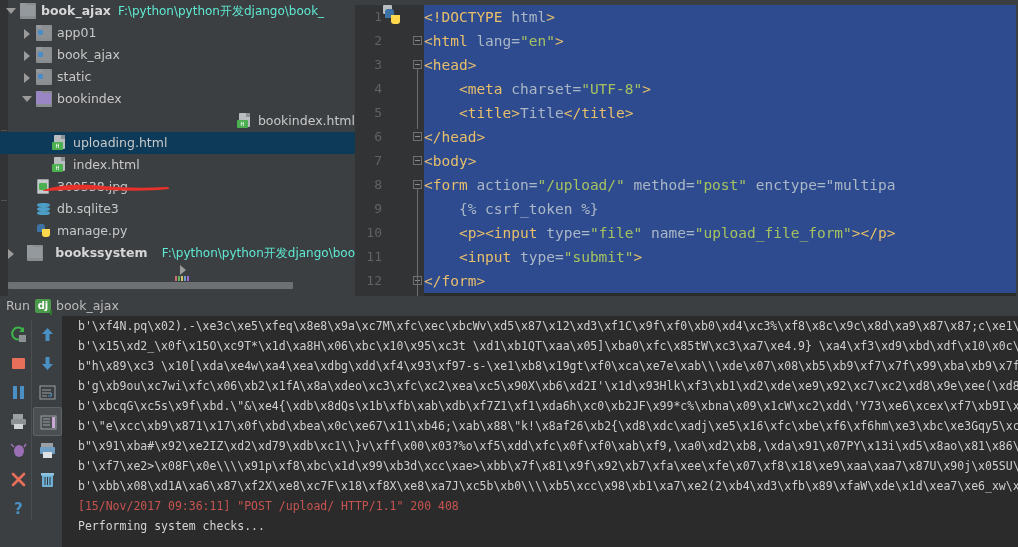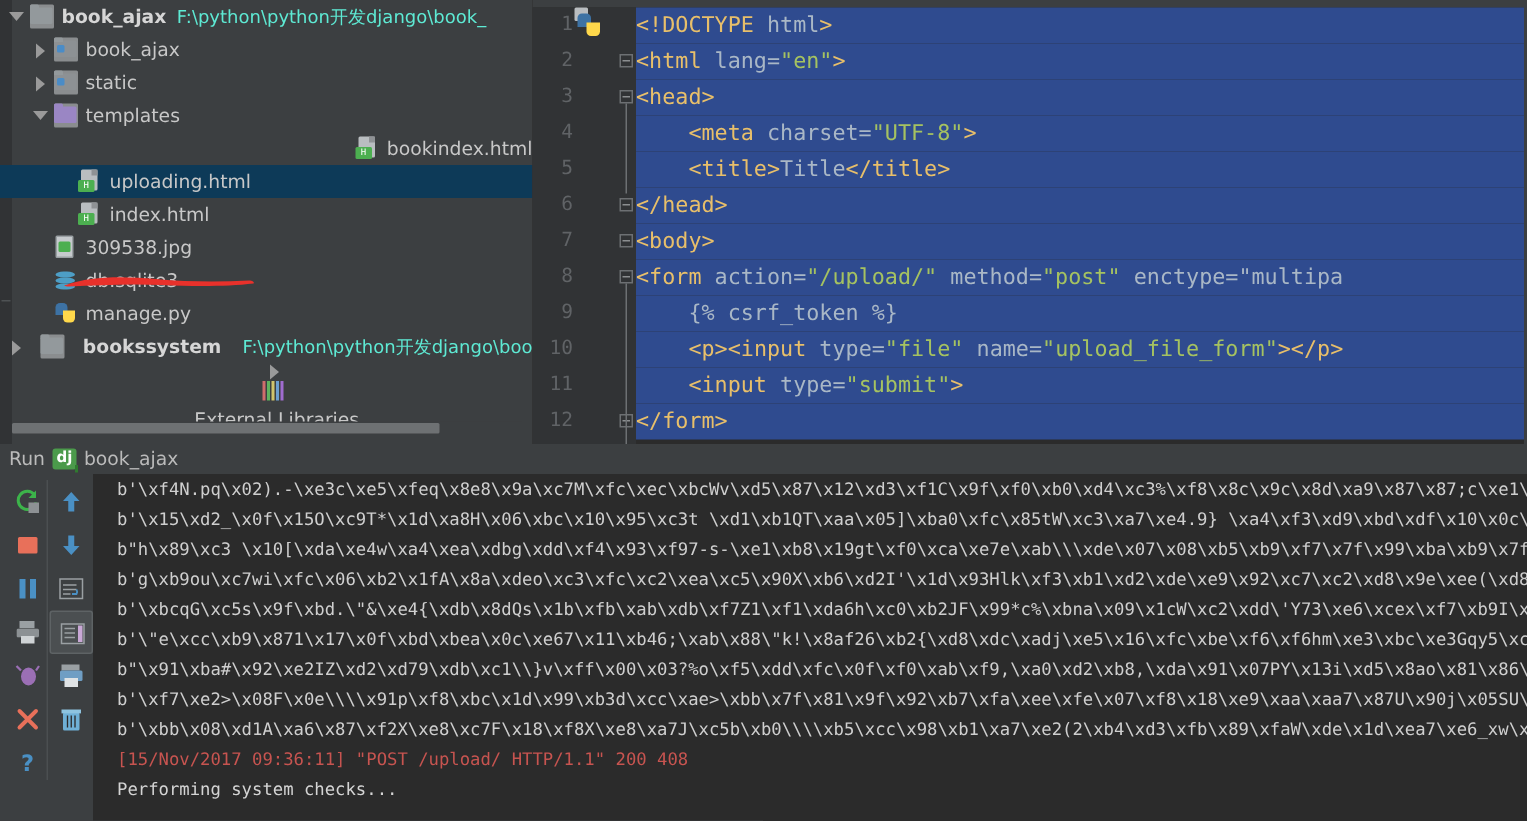--- a/index.html
+++ b/index.html
@@ -188,37 +188,46 @@
           <span class="tlabel bold">book_ajax</span>
           <span class="tpath">F:\python\python开发django\book_</span>
         </div>
         <div class="trow" style="padding-left: 22px;">
           <span class="arrow right"></span>
           <span class="ticon">
             <span class="ic-folder mod" style="position: absolute; left: 0px; top: 0px; width: 16px; height: 16px; display: block;">
               <span class="ic-mod-dot"></span>
             </span>
           </span>
-          <span class="tlabel">book_ajax</span>
+          <span class="tlabel">app01</span>
         </div>
         <div class="trow" style="padding-left: 22px;">
           <span class="arrow right"></span>
           <span class="ticon">
             <span class="ic-folder mod" style="position: absolute; left: 0px; top: 0px; width: 16px; height: 16px; display: block;">
               <span class="ic-mod-dot"></span>
             </span>
           </span>
+          <span class="tlabel">book_ajax</span>
+        </div>
+        <div class="trow" style="padding-left: 22px;">
+          <span class="arrow right"></span>
+          <span class="ticon">
+            <span class="ic-folder mod" style="position: absolute; left: 0px; top: 0px; width: 16px; height: 16px; display: block;">
+              <span class="ic-mod-dot"></span>
+            </span>
+          </span>
           <span class="tlabel">static</span>
         </div>
         <div class="trow" style="padding-left: 22px;">
           <span class="arrow down"></span>
           <span class="ticon">
             <span class="ic-folder purple" style="position: absolute; left: 0px; top: 0px; width: 16px; height: 16px; display: block;"></span>
           </span>
-          <span class="tlabel">templates</span>
+          <span class="tlabel">bookindex</span>
         </div>
         <div class="trow" style="padding-left: 38px; justify-content: flex-end;">
           <span class="arrow none"></span>
           <span class="ticon">
             <span class="ic-html" style="position: absolute; left: 0px; top: 0px; width: 16px; height: 16px; display: block;">
               <span class="pg"></span>
               <span class="fold"></span>
               <span class="tag">H</span>
             </span>
           </span>

